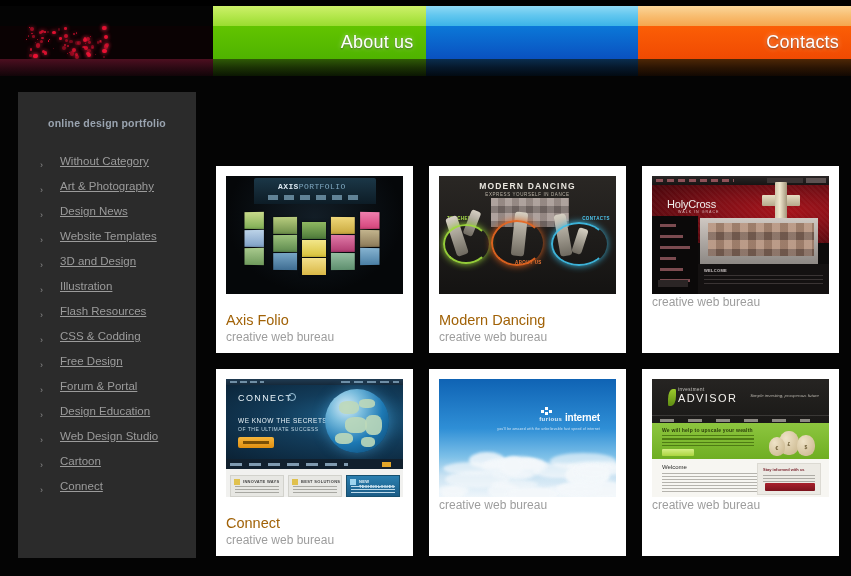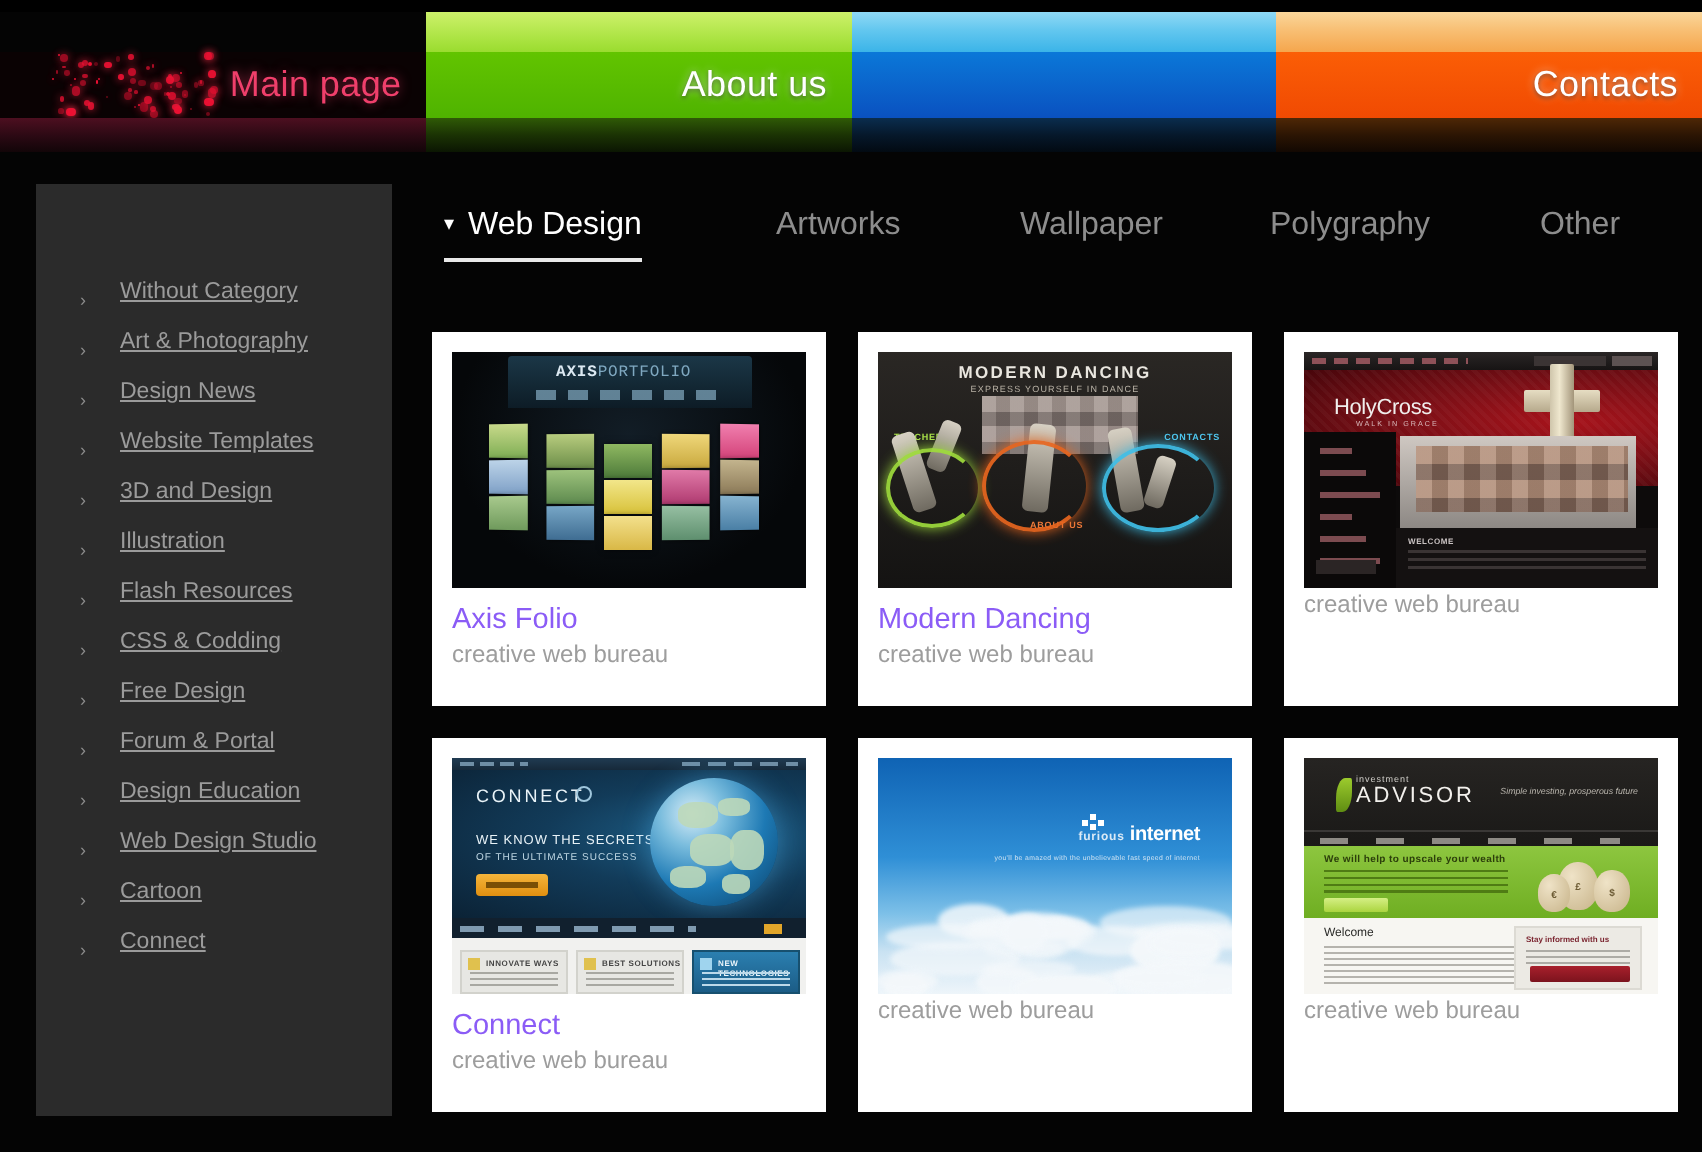--- a/index.html
+++ b/index.html
@@ -83,21 +83,21 @@
   }
   .chev { display:inline-block; margin-right:7px; font-size:10px; vertical-align:2px; }
 
   
   .grid {
     position:absolute; left:6px; top:74px; width:635px;
     display:grid; grid-template-columns:repeat(3,197px); gap:16px 16px;
   }
   .card { width:197px; height:187px; background:#fff; padding:10px 10px 0 10px; }
   .thumb { position:relative; width:177px; height:118px; overflow:hidden; background:#111; }
-  .card-title { margin-top:8px; font-size:14.5px; color:#8b5cf6; line-height:17px; }
+  .card-title { margin-top:18px; font-size:14.5px; color:#a16207; line-height:17px; }
   .card-sub { font-size:12px; color:#9d9d9d; line-height:15px; margin-top:1px; }
 
   
   .th-axis { background:radial-gradient(ellipse at 50% 35%,#121d26 0%,#050709 70%);font-family:Liberation Mono, monospace; }
   .th-axis .hdr { position:absolute; left:28px; top:2px; width:122px; height:26px;
     background:linear-gradient(to bottom,#1b3747,#0d1c26); border-radius:2px 2px 0 0; }
   .th-axis .hdr b { position:absolute; left:24px; top:4px; font-size:8px; color:#dce9f2; letter-spacing:.4px; }
   .th-axis .hdr b i { color:#7fa8c0; font-style:normal; font-weight:normal; }
   .th-axis .hnav { position:absolute; left:14px; top:17px; width:96px; height:5px;
     background:repeating-linear-gradient(to right,#6f93a8 0 10px,transparent 10px 16px); opacity:.85; }
@@ -312,21 +312,20 @@
           <i style="width: 2.50894px; height: 2.50894px; left: 43.8367%; top: 2.13041px; opacity: 0.36;"></i>
           <i style="width: 0.898279px; height: 0.898279px; left: 27.8153%; top: 13.2349px; opacity: 0.96;"></i>
           <i style="width: 2.10742px; height: 2.10742px; left: 33.231%; top: 5.314px; opacity: 0.98;"></i>
           <i style="width: 3.7717px; height: 3.7717px; left: 22.7651%; top: 1.3971px; opacity: 0.62;"></i>
           <i style="width: 3.17561px; height: 3.17561px; left: 56.9483%; top: 26.901px; opacity: 0.74;"></i>
           <i style="width: 1.42594px; height: 1.42594px; left: 62.1761%; top: 20.3409px; opacity: 0.42;"></i>
           <i style="width: 2.60294px; height: 2.60294px; left: 31.2957%; top: 10.6296px; opacity: 0.73;"></i>
           <i style="width: 2.59472px; height: 2.59472px; left: 22.1015%; top: 28.3342px; opacity: 0.49;"></i>
         </div>
       <div class="tab-band-bot"></div>
-      <div class="tab-label">Main page</div>
     </div>
 
     <div class="topnav-tab t2">
       <div class="tab-band-top"></div>
       <div class="tab-band-mid"></div>
       <div class="tab-band-bot"></div>
       <div class="tab-label">About us</div>
     </div>
 
     <div class="topnav-tab t3">
@@ -338,20 +337,21 @@
     <div class="topnav-tab t4">
       <div class="tab-band-top"></div>
       <div class="tab-band-mid"></div>
       <div class="tab-band-bot"></div>
       <div class="tab-label">Contacts</div>
     </div>
   </div>
 
   <div class="sidebar">
     <div class="logo">
+      <div class="logo-tag">online design portfolio</div>
     </div>
     <ul class="catlist" id="catlist">
         <li>
           <span class="cat-bullet">›</span>
           <span class="cat-link">Without Category</span>
         </li>
         <li>
           <span class="cat-bullet">›</span>
           <span class="cat-link">Art &amp; Photography</span>
         </li>
@@ -400,27 +400,20 @@
           <span class="cat-link">Cartoon</span>
         </li>
         <li>
           <span class="cat-bullet">›</span>
           <span class="cat-link">Connect</span>
         </li>
       </ul>
   </div>
 
   <div class="main">
-    <div class="tabs" id="tabbar">
-        <div class="tab-item active" style="left: 12px;"><span class="chev">▾</span><span>Web Design</span><span class="tab-underline"></span></div>
-        <div class="tab-item" style="left: 178px;"><span>Artworks</span></div>
-        <div class="tab-item" style="left: 300px;"><span>Wallpaper</span></div>
-        <div class="tab-item" style="left: 425px;"><span>Polygraphy</span></div>
-        <div class="tab-item" style="left: 560px;"><span>Other</span></div>
-      </div>
     <div class="grid">
 
       <div class="card">
         <div class="thumb th-axis">
           <div class="hdr">
             <b><span>AXIS</span><i>PORTFOLIO</i></b>
             <span class="hnav"></span>
           </div>
           <div class="fan" id="fan">
               <s style="left: 12px; top: 0px; width: 20px; height: 17px; background: linear-gradient(rgb(200, 217, 138), rgb(127, 174, 85)); transform: perspective(120px) rotateY(-14deg); box-shadow: rgba(0, 0, 0, 0.6) 0px 0px 3px;"></s>

